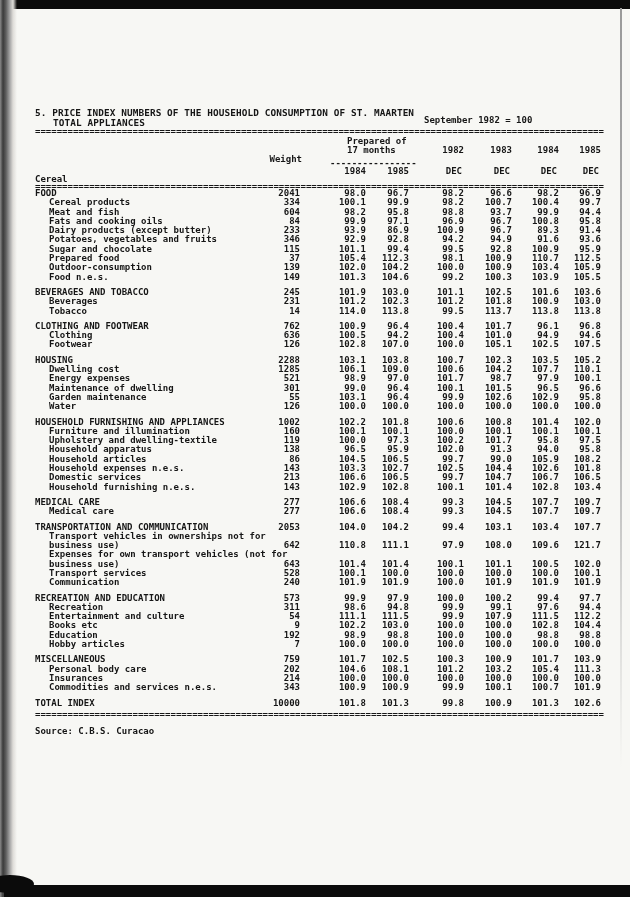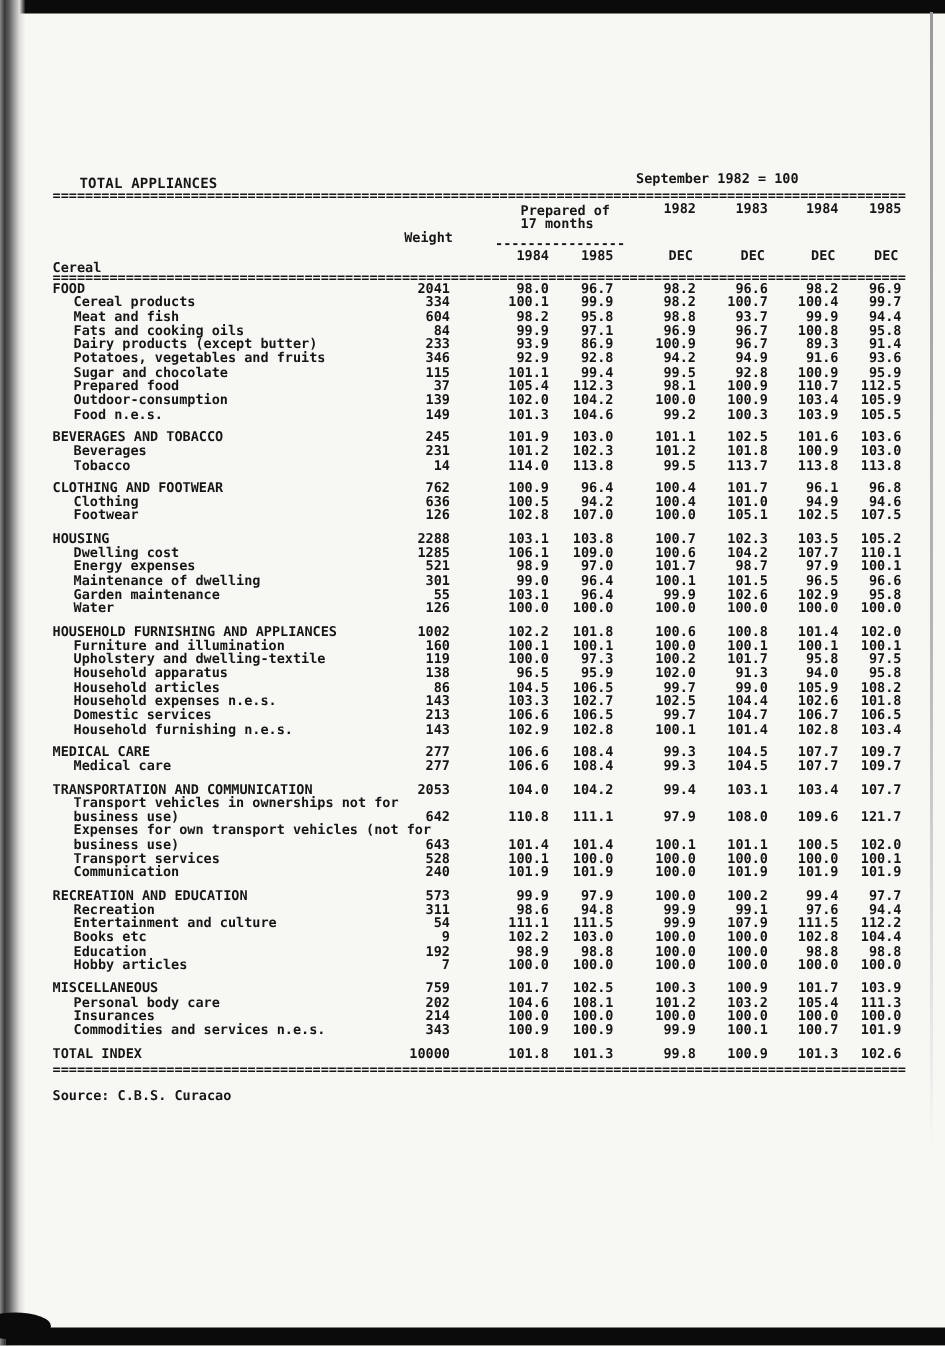--- a/index.html
+++ b/index.html
@@ -20,21 +20,21 @@
   
   .content{position:absolute;left:35px;top:108px;width:570px;font-size:9px;line-height:9.3px;white-space:pre;}
   .title1{position:absolute;left:0;top:0;font-size:9.4px;letter-spacing:.1px;}
   .title2{position:absolute;left:18px;top:10px;font-size:9.4px;letter-spacing:.1px;}
   .octnote{position:absolute;left:389px;top:8px;}
   .sep{position:absolute;left:0;width:570px;overflow:hidden;letter-spacing:0;}
   #sep1{top:19px;} #sep2{top:74px;}
   .hrow{position:absolute;left:0;width:570px;height:9.3px;}
   #avgl1{position:absolute;left:312px;top:29px;}
   #avgl2{position:absolute;left:312px;top:38px;}
-  #yearRow{top:28px;} 
+  #yearRow{top:38px;} 
   #weightLbl{position:absolute;top:47px;right:303px;}
   #minidash{position:absolute;left:295px;top:51px;overflow:hidden;}
   #subRow{top:59px;}
   #articleLbl{position:absolute;left:0;top:67px;}
   .hcell{position:absolute;bottom:0;}
   
   .tbody{position:absolute;left:0;top:81px;width:570px;}
   .section{margin-top:6px;}
   .section:first-child{margin-top:0;}
   .trow{position:relative;height:9.3px;}
@@ -50,20 +50,21 @@
 </style>
 </head>
 <body>
 
 <div class="page">
   <div class="topbar"></div>
   <div class="binding"></div>
   <div class="edgeline"></div>
 
   <div class="content">
+    <div class="title1">5. PRICE INDEX NUMBERS OF THE HOUSEHOLD CONSUMPTION OF ST. MAARTEN</div>
     <div class="title2">TOTAL APPLIANCES</div>
     <div class="octnote">September 1982 = 100</div>
 
     <div class="sep" id="sep1">=========================================================================================================</div>
 
     <div id="avgl1">Prepared of</div>
     <div id="avgl2">17 months</div>
     <div class="hrow" id="yearRow"><span class="hcell" style="right: 141px;">1982</span><span class="hcell" style="right: 93px;">1983</span><span class="hcell" style="right: 46px;">1984</span><span class="hcell" style="right: 4px;">1985</span></div>
     <div id="weightLbl">Weight</div>
     <div id="minidash">----------------</div>

